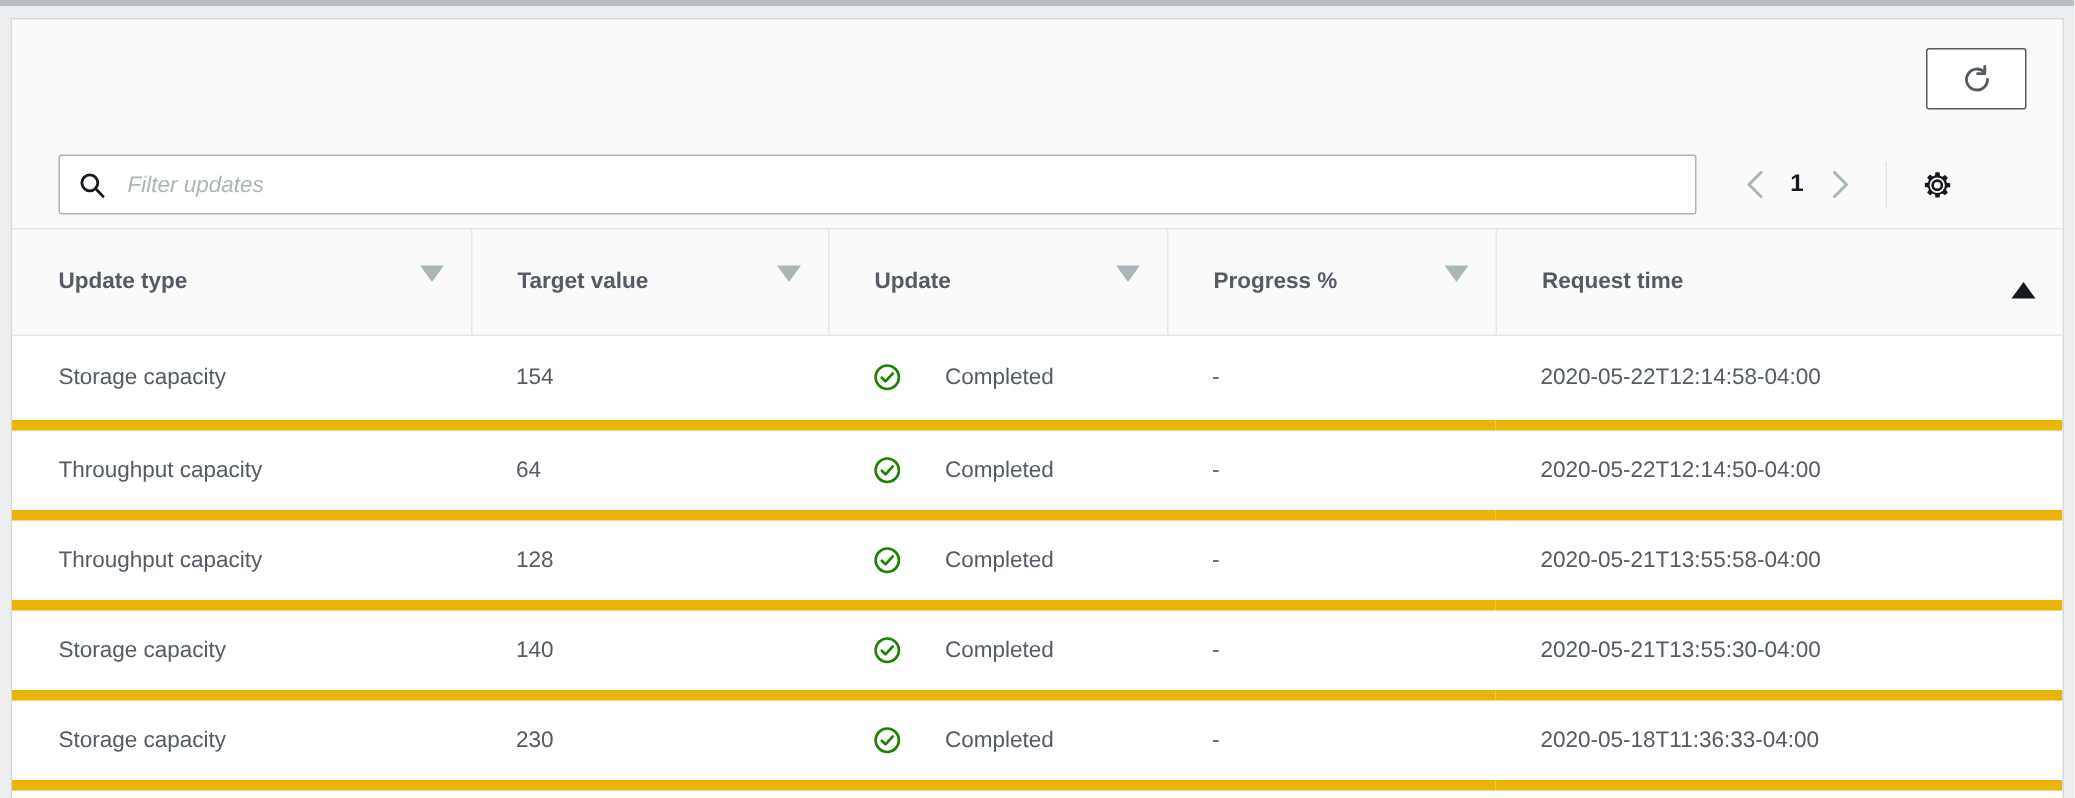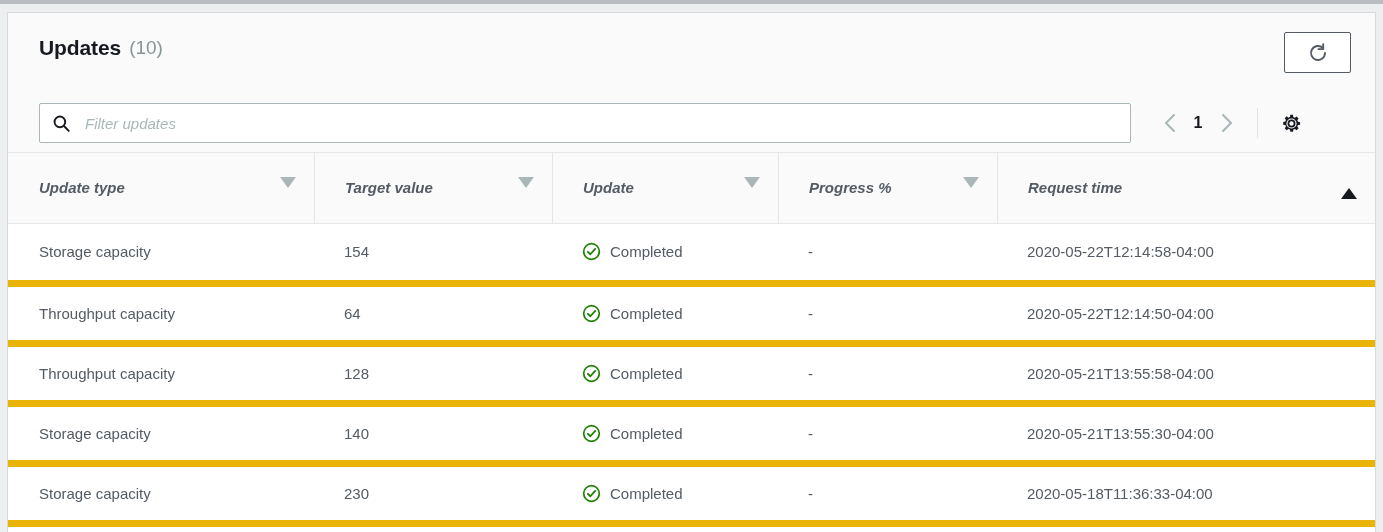--- a/index.html
+++ b/index.html
@@ -201,21 +201,21 @@
     position: relative;
     vertical-align: middle;
   }
   .th-inner {
     display: flex;
     align-items: center;
     justify-content: space-between;
     height: 100%;
     padding-right: 18px;
   }
-  .th-label { white-space: nowrap; font-style: italic; }
+  .th-label { white-space: nowrap; }
   th.col-sep .th-inner { border-left: 1px solid #e4e7e7; }
   th .pad-l { padding-left: 31px; }
   th .pad-l2 { padding-left: 30px; }
   .sort-caret {
     flex: 0 0 auto;
     margin-left: 10px;
     font-size: 0;
     line-height: 0;
   }
   .caret-down {
@@ -241,45 +241,41 @@
     vertical-align: middle;
     white-space: nowrap;
     margin-left: 36px;
   }
   td .cell { padding-left: 31px; }
   td .cell-2 { padding-left: 30px; }
   .status-cell {
     display: flex;
     align-items: center;
     padding-left: 30px;
+    gap: 20px;
   }
   .status-icon {
     flex: 0 0 auto;
     margin-right: 9px;
     display: flex;
     align-items: center;
   }
   .status-text { color: #545b64; font-size: 15px; }
 </style>
 </head>
 <body>
 
 <div id="screen">
   <div id="top-rule"></div>
   <div id="left-gutter"></div>
 
   <div id="panel">
 
     <div class="panel-head">
 
-      <div class="title-row">
-        <span class="title-text">Updates</span>
-        <span class="title-count">(10)</span>
-        <span class="title-spacer"></span>
-      </div>
 
       <div class="refresh-btn">
         <svg width="24" height="24" viewBox="0 0 24 24">
           <path d="M19 12a7 7 0 1 1-2.05-4.95" fill="none" stroke="#545b64" stroke-width="1.9" stroke-linecap="round"></path>
           <polyline points="17.2,3.3 17.2,8.1 12.4,8.1" fill="none" stroke="#545b64" stroke-width="1.9" stroke-linecap="round" stroke-linejoin="round"></polyline>
         </svg>
       </div>
 
       <div class="filter-row">
         <div class="search-box">

